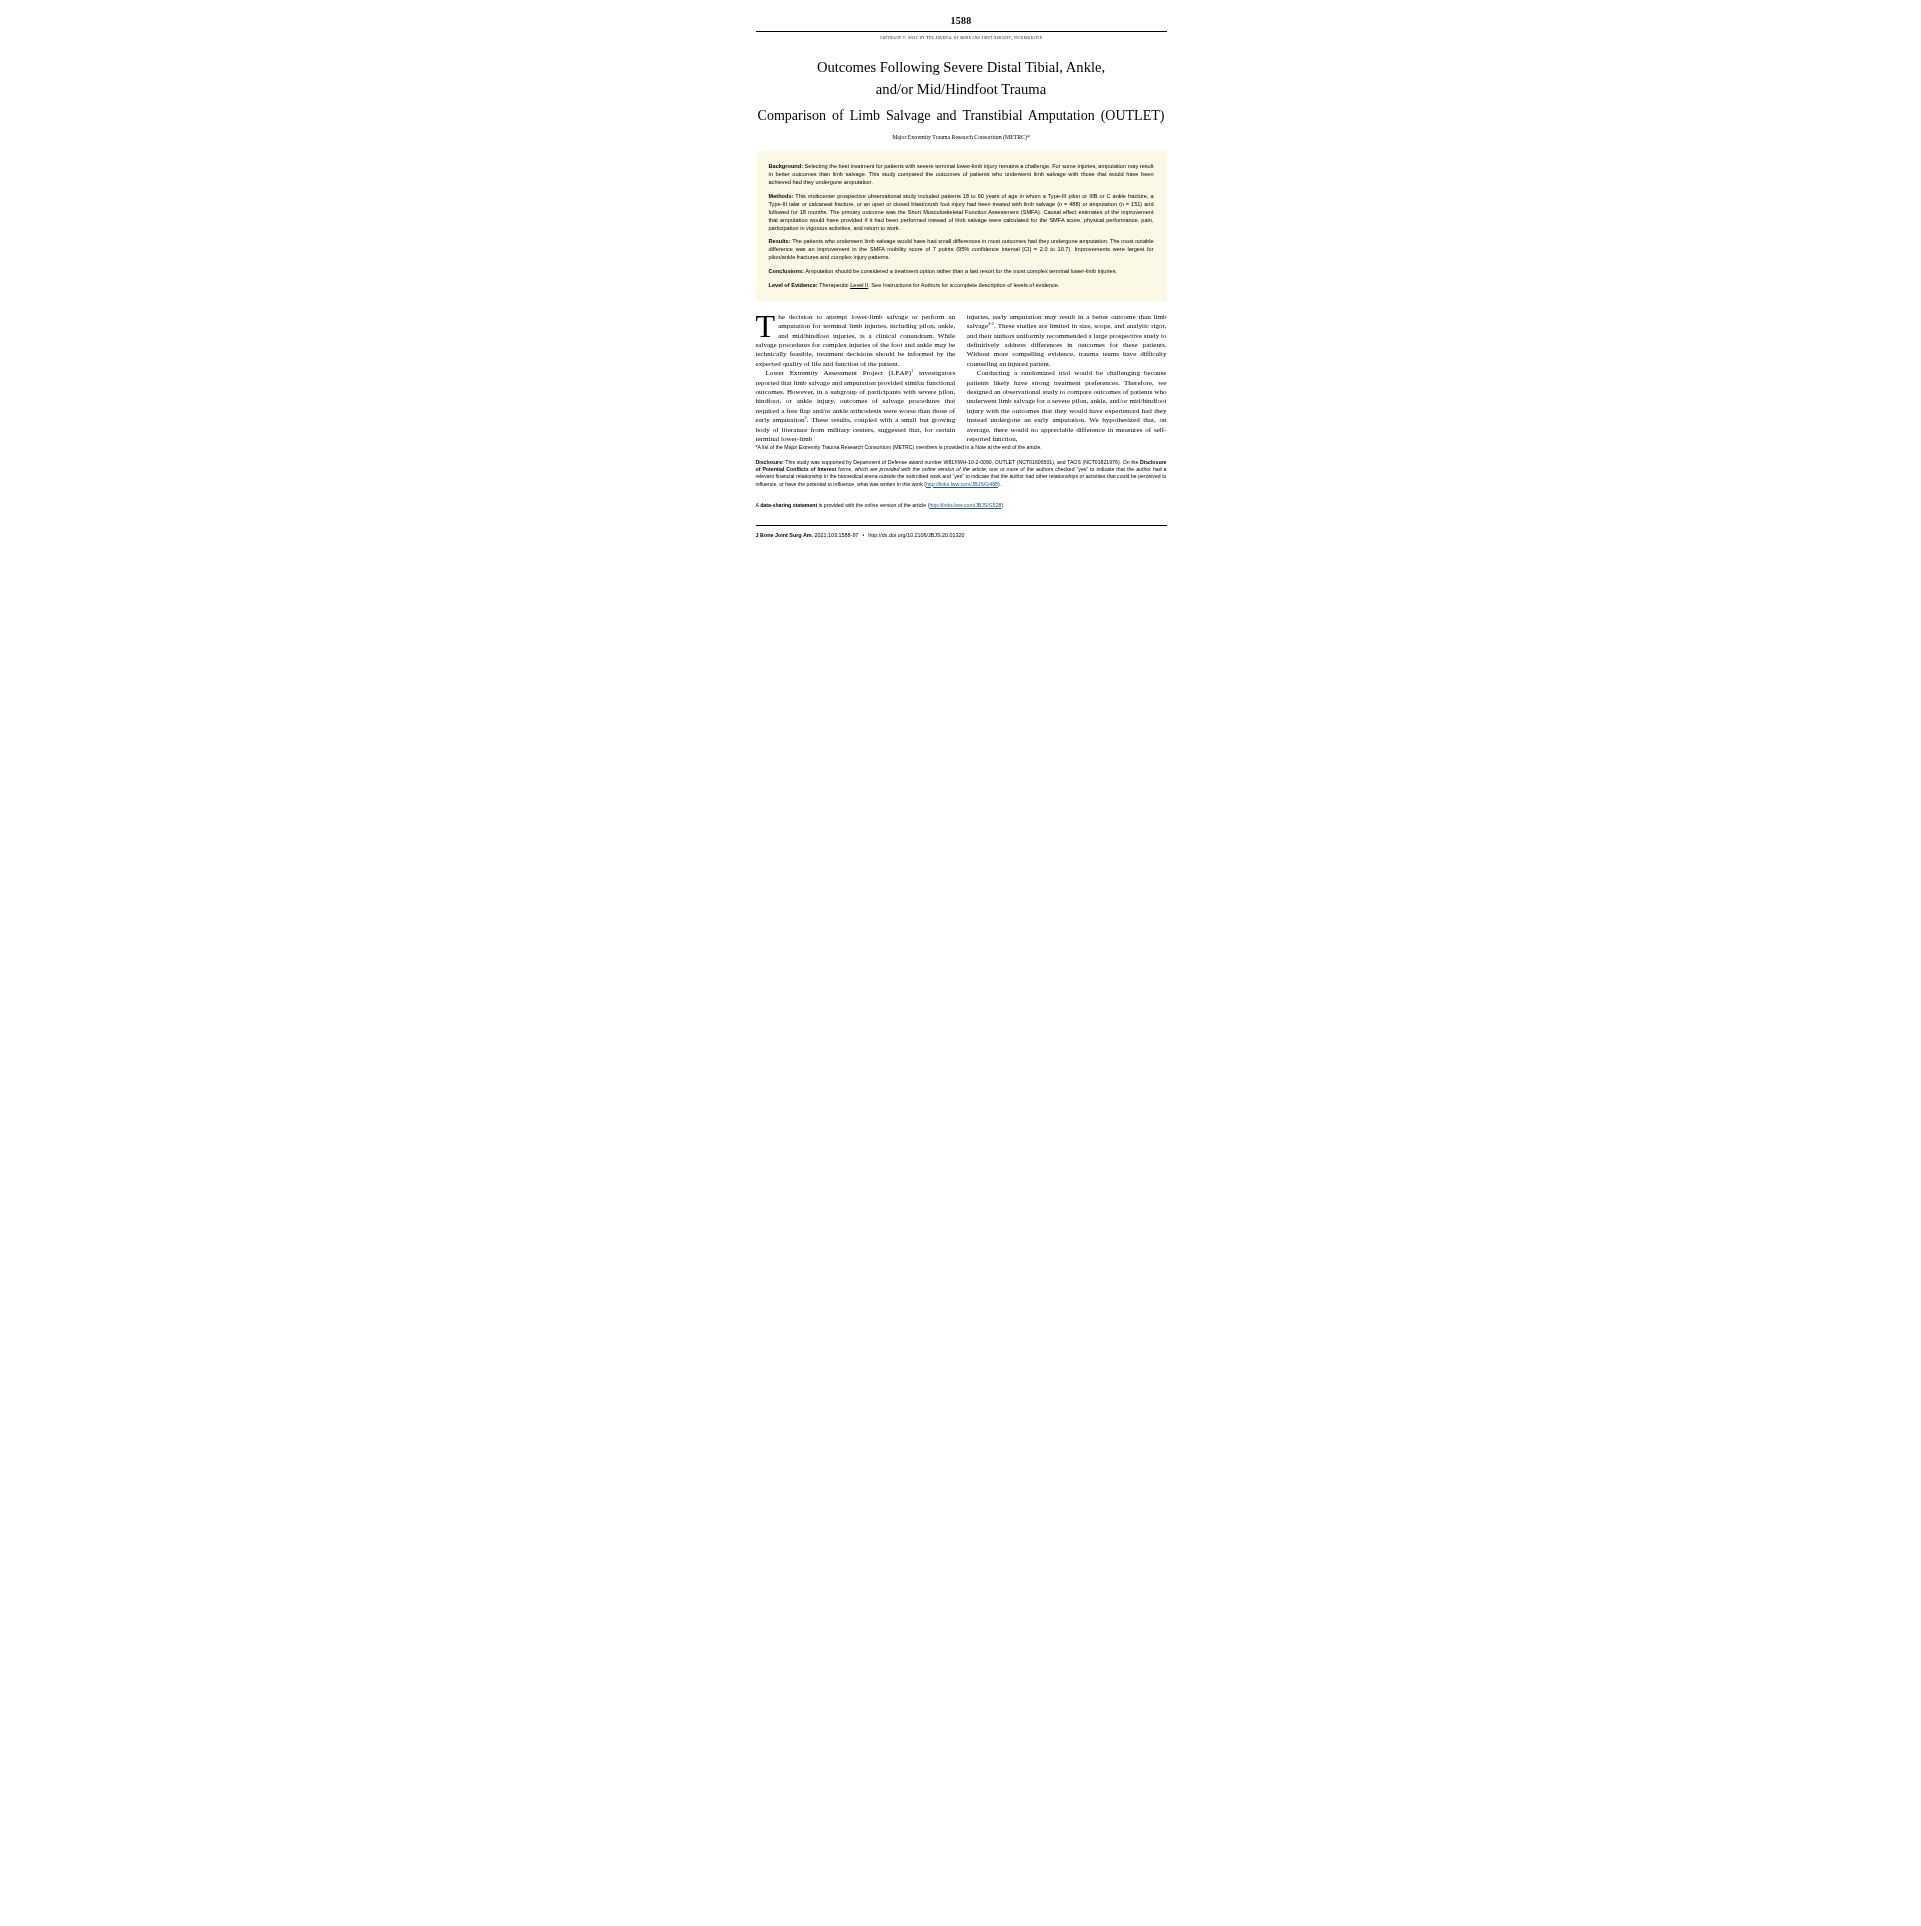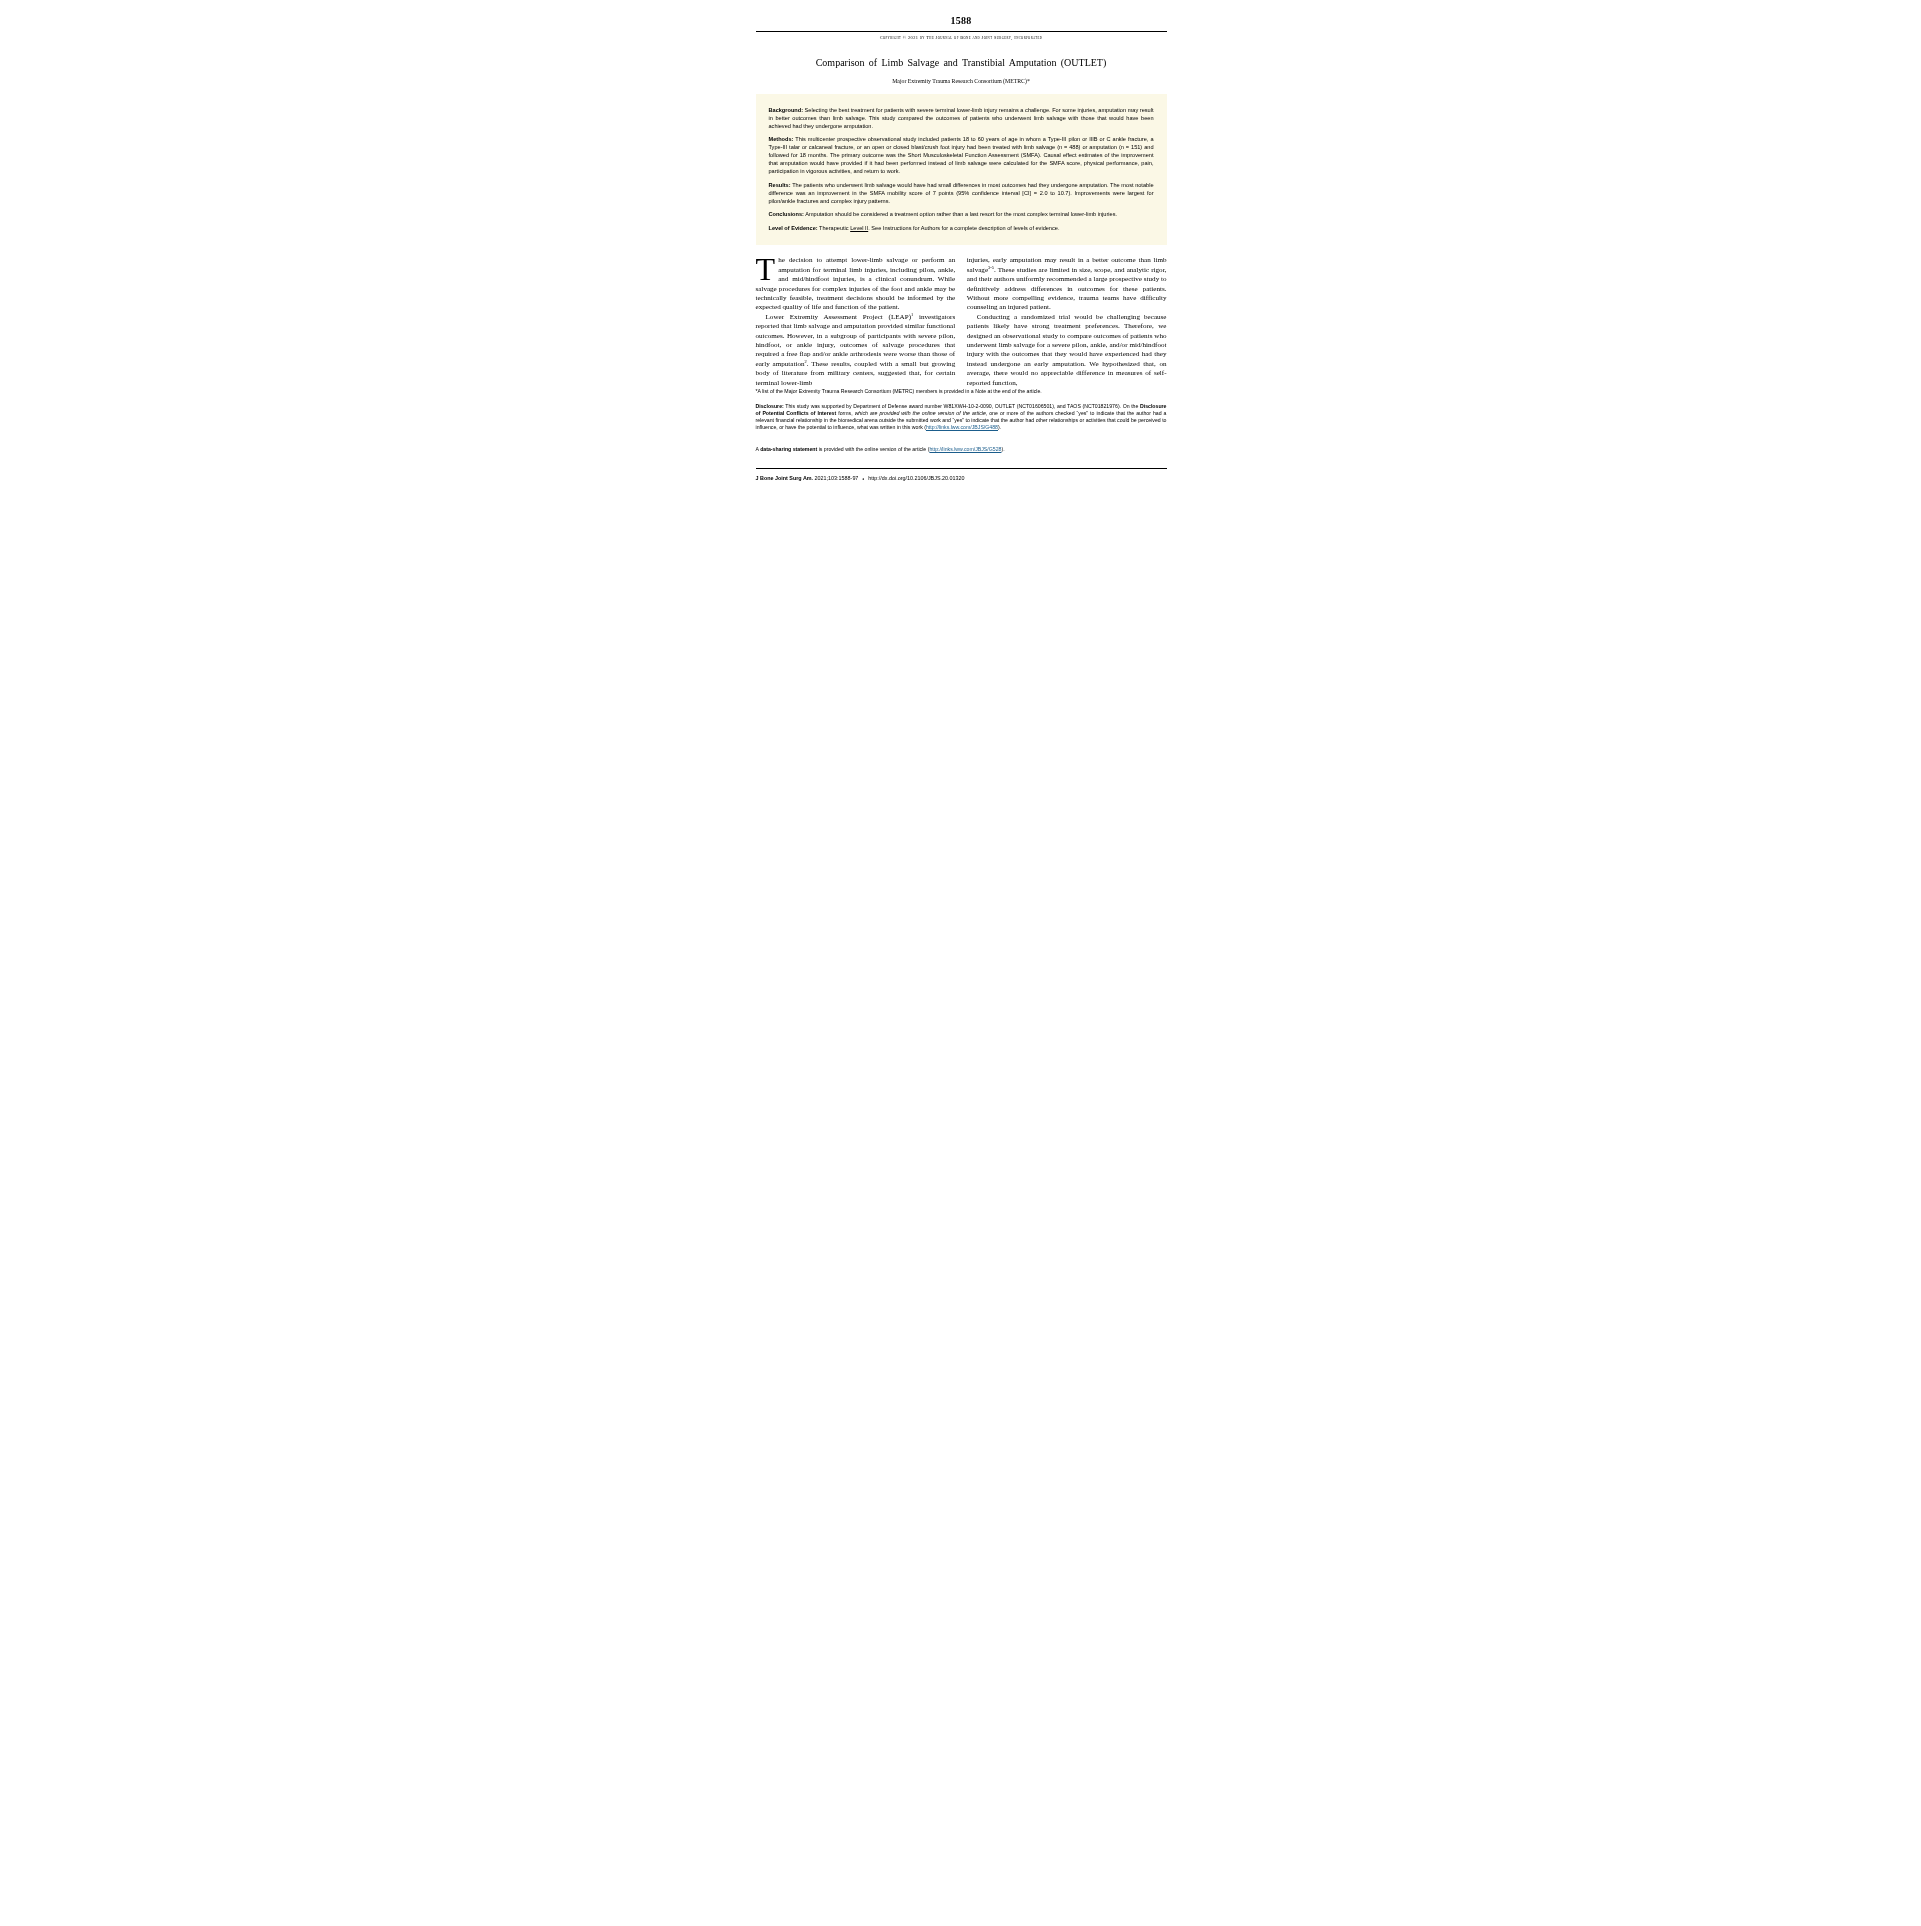--- a/index.html
+++ b/index.html
@@ -25,21 +25,21 @@
   .copyright {
     margin-top:2.7px;
     text-align:center;
     font-size:4.4px;
     font-variant:small-caps;
     letter-spacing:0.09em;
   }
 
   .title-block { margin-top:17px; text-align:center; }
   .article-title { font-size:14.6px; line-height:1.5; font-weight:400; margin:0; }
-  .article-subtitle { margin-top:7.7px; font-size:10px; word-spacing:0.18em; }
+  .article-subtitle { margin-top:7.7px; font-size:14px; word-spacing:0.18em; }
   .article-authors { margin-top:10px; font-size:5.8px; }
 
   .abstract-box {
     margin-top:10.8px;
     background:#FBF8E6;
     padding:12.3px 13px 11.6px 13px;
     font-family:"Liberation Sans", sans-serif;
     font-size:5.6px;
     line-height:1.42;
     text-align:justify;
@@ -94,20 +94,21 @@
 <body>
 
 <div class="page">
   <div class="content">
 
     <div class="page-number">1588</div>
     <div class="rule-top"></div>
     <div class="copyright">Copyright © 2021 by The Journal of Bone and Joint Surgery, Incorporated</div>
 
     <div class="title-block">
+      <h1 class="article-title"><span>Outcomes Following Severe Distal Tibial, Ankle,</span><br><span>and/or Mid/Hindfoot Trauma</span></h1>
       <div class="article-subtitle">Comparison of Limb Salvage and Transtibial Amputation (OUTLET)</div>
       <div class="article-authors">Major Extremity Trauma Research Consortium (METRC)*</div>
     </div>
 
     <div class="abstract-box">
       <p><strong>Background:</strong> <span>Selecting the best treatment for patients with severe terminal lower-limb injury remains a challenge. For some injuries, amputation may result in better outcomes than limb salvage. This study compared the outcomes of patients who underwent limb salvage with those that would have been achieved had they undergone amputation.</span></p>
       <p><strong>Methods:</strong> <span>This multicenter prospective observational study included patients 18 to 60 years of age in whom a Type-III pilon or IIIB or C ankle fracture, a Type-III talar or calcaneal fracture, or an open or closed blast/crush foot injury had been treated with limb salvage (n = 488) or amputation (n = 151) and followed for 18 months. The primary outcome was the Short Musculoskeletal Function Assessment (SMFA). Causal effect estimates of the improvement that amputation would have provided if it had been performed instead of limb salvage were calculated for the SMFA score, physical performance, pain, participation in vigorous activities, and return to work.</span></p>
       <p><strong>Results:</strong> <span>The patients who underwent limb salvage would have had small differences in most outcomes had they undergone amputation. The most notable difference was an improvement in the SMFA mobility score of 7 points (95% confidence interval [CI] = 2.0 to 10.7). Improvements were largest for pilon/ankle fractures and complex injury patterns.</span></p>
       <p><strong>Conclusions:</strong> <span>Amputation should be considered a treatment option rather than a last resort for the most complex terminal lower-limb injuries.</span></p>
       <p><strong>Level of Evidence:</strong> <span>Therapeutic </span><a href="#" class="level-link">Level II</a><span>. See Instructions for Authors for a complete description of levels of evidence.</span></p>

